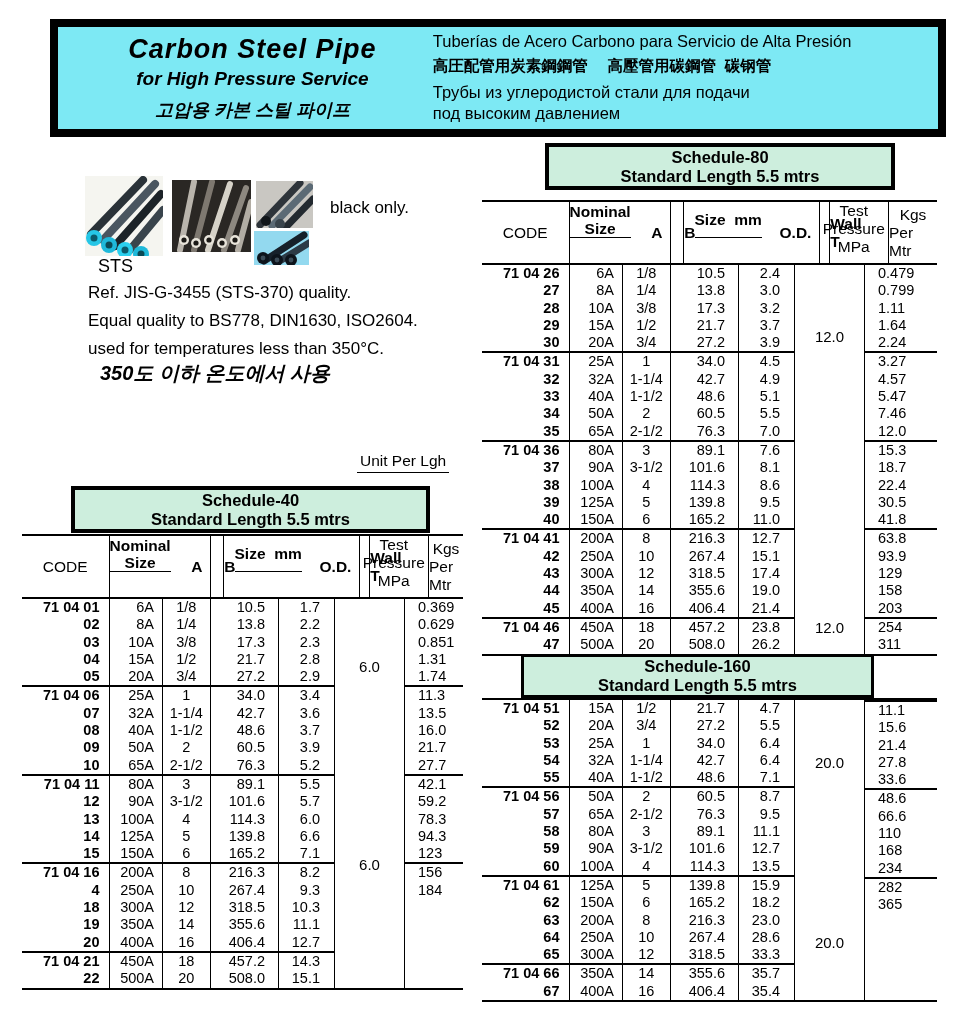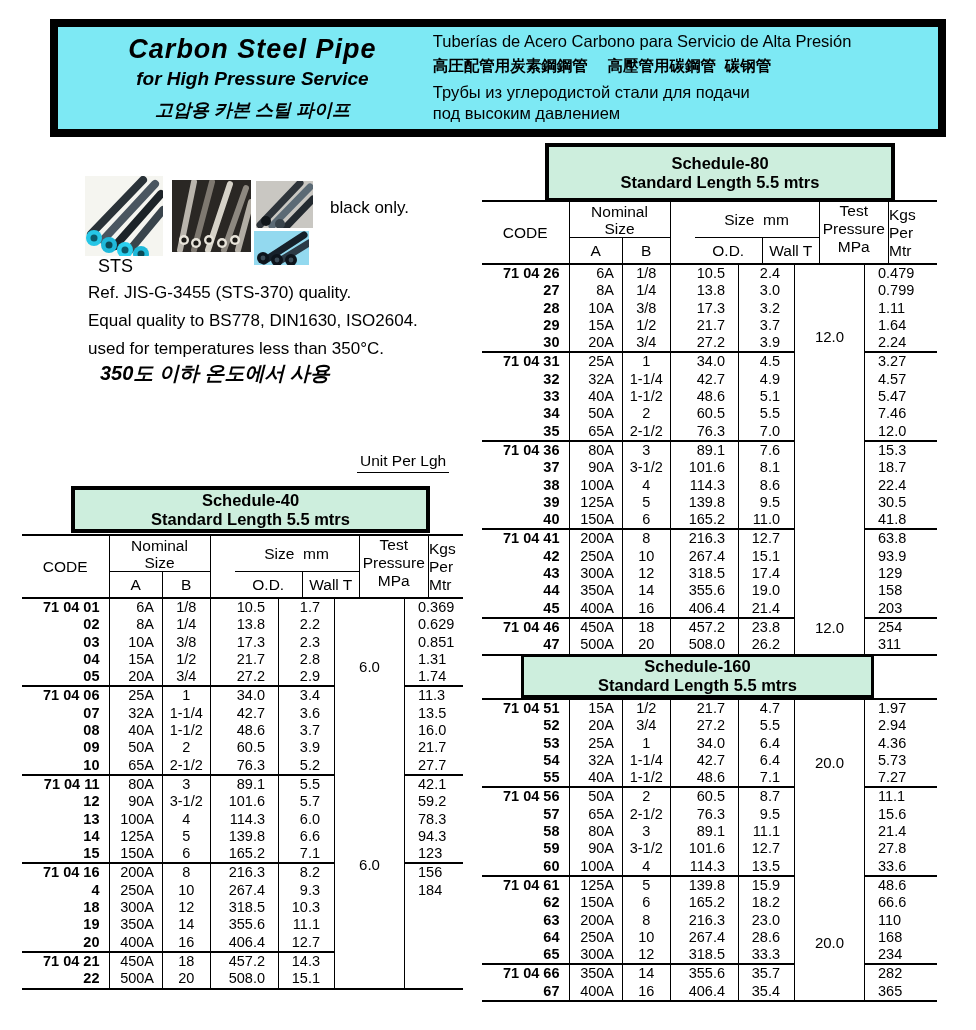--- a/index.html
+++ b/index.html
@@ -31,45 +31,45 @@
   .note-ko { position: absolute; left: 100px; top: 360px; font-size: 20px; font-weight: bold; font-style: italic; }
   .unit-note { position: absolute; left: 357px; top: 452px; font-size: 15.5px; border-bottom: 1.5px solid #000; padding: 0 3px 2px 3px; }
   
   .gbox {
     position: absolute; border: 4px solid #000; background: #cdeedd;
     display: flex; flex-direction: column; align-items: center; justify-content: center;
     z-index: 3; text-align: center;
   }
   .gbox .l1, .gbox .l2 { font-size: 16.5px; font-weight: bold; line-height: 19px; }
   #box40  { left: 71px;  top: 486px; width: 359px; height: 47px; }
-  #box80  { left: 545px; top: 143px; width: 350px; height: 59px; }
+  #box80  { left: 545px; top: 143px; width: 350px; height: 47px; }
   #box160 { left: 521px; top: 654px; width: 353px; height: 44px; border-width: 3.5px; }
   
   .ptable { position: absolute; width: 455px; }
   #t40  { left: 22px;  top: 534px; width: 441px; }
   #t80  { left: 482px; top: 200px; }
   #t160 { left: 482px; top: 698px; }
   .thead {
     display: flex; height: 65px;
     border-top: 2px solid #000; border-bottom: 2px solid #000;
     font-size: 15.5px;
   }
   .hc-code { width: 87.5px; border-right: 1.5px solid #000; display:flex; align-items:center; justify-content:center; }
-  .hgroup  { display: flex; flex-direction: column; border-right: 1.5px solid #000; }
+  .hgroup  { display: flex; flex-direction: row; border-right: 1.5px solid #000; font-weight: bold; }
   .hg-ab   { width: 101px; }
   .hg-odw  { width: 125px; margin-left: 24px; }
   .htop { height: 36px; border-bottom: 1.5px solid #000; display:flex; flex-direction:column; align-items:center; justify-content:center; line-height: 17px; white-space: pre; }
   .hbot { flex: 1; display: flex; }
   .hbot > div { display:flex; align-items:center; justify-content:center; }
   .hb-a  { width: 53.5px; border-right: 1.5px solid #000; }
   .hb-b  { flex: 1; }
   .hb-od { width: 68.5px; border-right: 1.5px solid #000; }
   .hb-wall { flex: 1; }
   .hc-press { width: 69.5px; border-right: 1.5px solid #000; display:flex; flex-direction:column; align-items:center; justify-content:flex-start; line-height: 18px; }
-  .hc-kgs { flex: 1; display:flex; flex-direction:column; align-items:flex-start; justify-content:center; line-height: 18px; }
+  .hc-kgs { flex: 1; display:flex; flex-direction:column; align-items:center; justify-content:center; line-height: 18px; }
   .tbody { display: flex; border-bottom: 2px solid #000; }
   .t-topline { border-top: 2px solid #000; }
   .tmain { width: 312px; }
   .block.bt { border-top: 2px solid #000; }
   .trow { display: flex; height: 17.3px; line-height: 17.1px; font-size: 14.5px; }
   .d-code { width: 87.5px; border-right: 1.5px solid #000; text-align: right; padding-right: 9px; font-weight: bold; }
   .d-a    { width: 53.5px; border-right: 1.5px solid #000; text-align: right; padding-right: 8px; }
   .d-b    { width: 47.5px; border-right: 1.5px solid #000; text-align: center; }
   .d-od   { width: 68.5px; border-right: 1.5px solid #000; text-align: right; padding-right: 13px; }
   .d-wall { width: 55px; text-align: right; padding-right: 14px; }
@@ -789,27 +789,20 @@
             <div class="d-od">406.4</div>
             <div class="d-wall">35.4</div>
           </div>
         </div>
       </div>
       <div class="tpress">
         <div class="plabel" style="top: 20.5882%;">20.0</div>
         <div class="plabel" style="top: 80.5882%;">20.0</div>
       </div>
       <div class="tkgs">
-        <div class="block">
-          <div class="krow">1.97</div>
-          <div class="krow">2.94</div>
-          <div class="krow">4.36</div>
-          <div class="krow">5.73</div>
-          <div class="krow">7.27</div>
-        </div>
         <div class="block bt">
           <div class="krow">11.1</div>
           <div class="krow">15.6</div>
           <div class="krow">21.4</div>
           <div class="krow">27.8</div>
           <div class="krow">33.6</div>
         </div>
         <div class="block bt">
           <div class="krow">48.6</div>
           <div class="krow">66.6</div>

